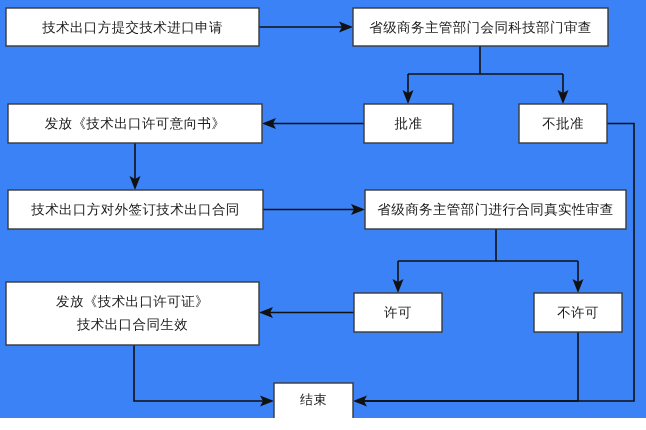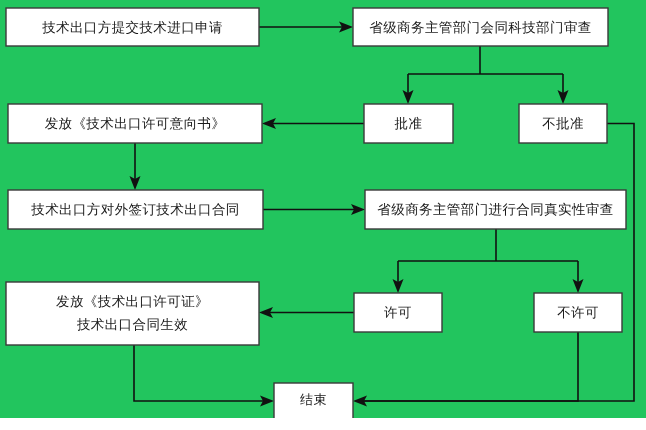--- a/index.html
+++ b/index.html
@@ -7,21 +7,21 @@
     padding: 0;
     background: #ffffff;
   }
   body {
     font-family: "Liberation Serif", "DejaVu Serif", serif;
   }
   #flowchart-root {
     position: relative;
     width: 646px;
     height: 418px;
-    background: #22c55e;
+    background: #3b82f6;
     overflow: hidden;
   }
   svg.chart-canvas {
     position: absolute;
     left: 0;
     top: 0;
     width: 646px;
     height: 430px;
     display: block;
   }

